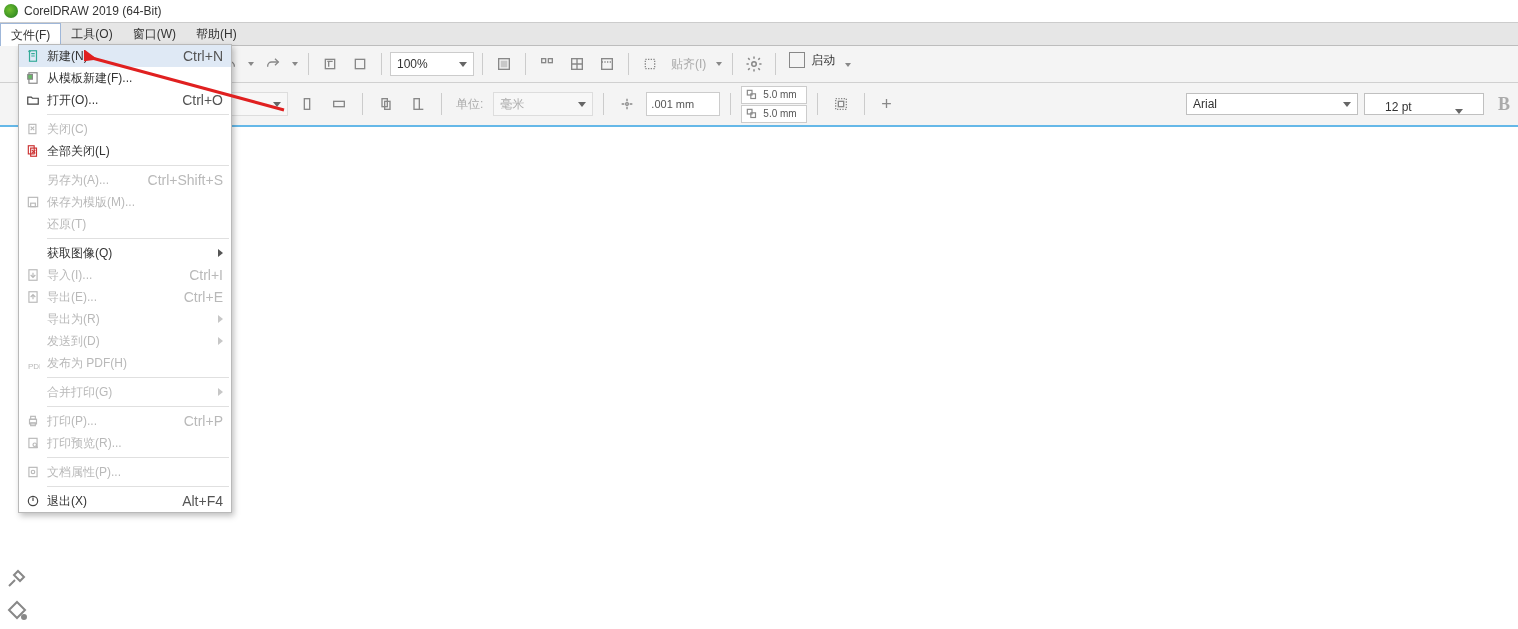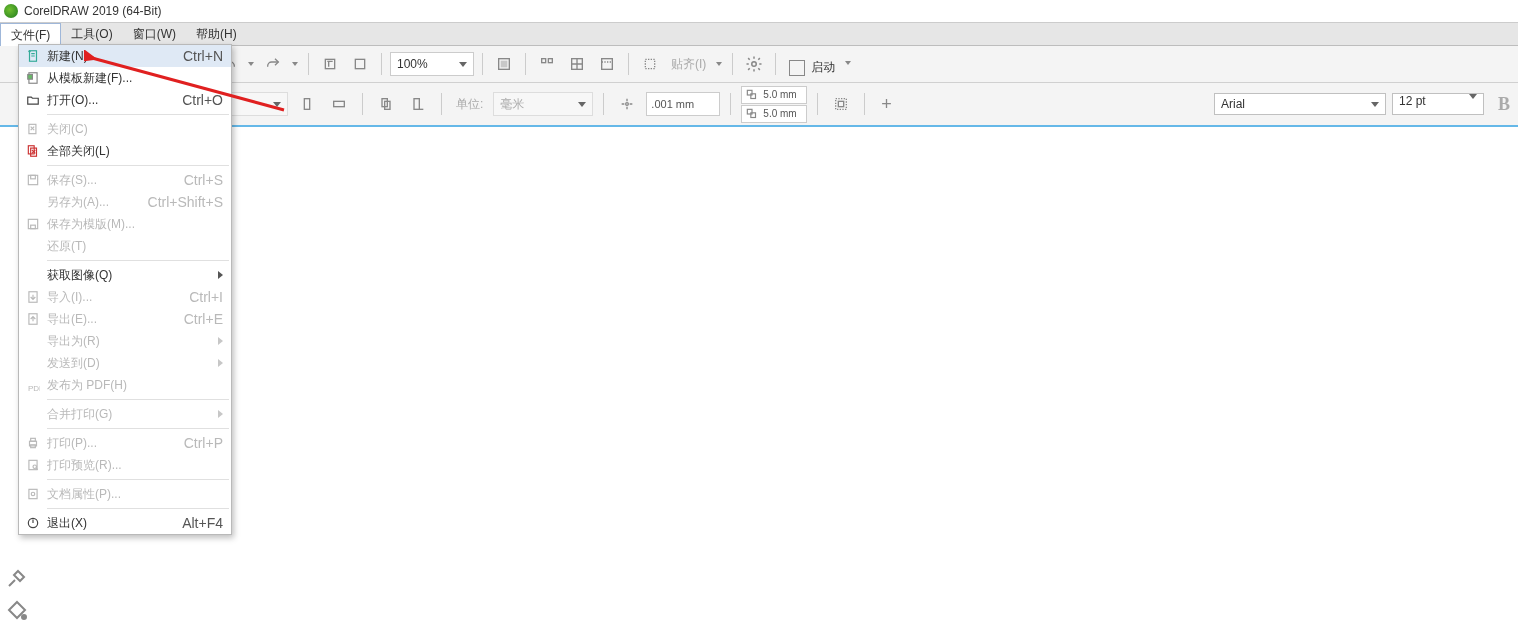--- a/index.html
+++ b/index.html
@@ -19,25 +19,25 @@
 .dd-caret{width:10px;height:26px;display:flex;align-items:center;justify-content:center;color:#888;}
 .dd-caret::after{content:"";width:0;height:0;border-left:3px solid transparent;border-right:3px solid transparent;border-top:4px solid #888;}
 .zoom-field{width:70px;height:22px;border:1px solid #ccc;background:#fff;display:flex;align-items:center;padding:0 6px;justify-content:space-between;}
 .tb-label{color:#aaa;margin:0 4px;}
 .field-box{height:22px;border:1px solid #ddd;background:#f7f7f7;display:flex;align-items:center;padding:0 6px;color:#aaa;}
 .nudge{width:64px;height:22px;border:1px solid #ccc;background:#fff;display:flex;align-items:center;padding:0 4px;color:#555;font-size:11px;}
 .dup-stack{display:flex;flex-direction:column;gap:1px;}
 .dup-line{width:58px;height:16px;border:1px solid #ccc;background:#fff;display:flex;align-items:center;padding:0 3px;font-size:10px;color:#555;}
 .dup-icon{width:14px;height:14px;margin-right:4px;display:flex;align-items:center;justify-content:center;}
 .settings-icon svg{width:18px;height:18px;}
-.startup-group{display:flex;align-items:flex-end;border:1px solid transparent;padding:0 4px;height:24px;}
+.startup-group{display:flex;align-items:flex-start;border:1px solid transparent;padding:0 4px;height:24px;}
 .startup-box{width:14px;height:14px;border:1px solid #888;margin-right:6px;}
 .plus{font-size:18px;color:#888;padding:0 6px;}
 .font-field{width:158px;height:20px;border:1px solid #c0c0c0;background:#fff;display:flex;align-items:center;padding:0 6px;justify-content:space-between;}
-.size-field{width:78px;height:20px;border:1px solid #c0c0c0;background:#fff;display:flex;align-items:flex-start;padding:0 6px;justify-content:space-between;}
+.size-field{width:78px;height:20px;border:1px solid #c0c0c0;background:#fff;display:flex;align-items:flex-end;padding:0 20px;justify-content:space-between;}
 .caret{width:0;height:0;border-left:4px solid transparent;border-right:4px solid transparent;border-top:5px solid #666;}
 .bold-b{font-family:"Times New Roman",serif;font-size:18px;font-weight:bold;color:#aaa;padding:0 8px;}
 
 .left-tools{position:absolute;left:0;top:566px;width:34px;display:flex;flex-direction:column;align-items:center;gap:8px;}
 .vtool{width:24px;height:24px;display:flex;align-items:center;justify-content:center;color:#888;}
 
 .dropdown{position:absolute;left:18px;top:44px;width:212px;background:#fff;border:1px solid #b9b9b9;box-shadow:2px 3px 6px rgba(0,0,0,0.25);}
 .dd-row{height:22px;display:flex;align-items:center;position:relative;padding-right:8px;}
 .dd-row.hover{background:#dfe9f5;}
 .dd-icon{width:28px;display:flex;align-items:center;justify-content:center;color:#777;}
@@ -288,30 +288,20 @@
           <svg viewBox="0 0 24 24" stroke="#c33" fill="none" stroke-width="2">
             <rect x="4" y="3" width="10" height="14"></rect>
             <rect x="8" y="7" width="10" height="14"></rect>
             <path d="M10 10l6 6M16 10l-6 6"></path>
           </svg>
         </span>
         <span class="dd-label">全部关闭(L)</span>
       </div>
       <div class="dd-sep"></div>
       <div class="dd-row disabled">
-        <span class="dd-icon">
-          <svg viewBox="0 0 24 24" stroke="currentColor" fill="none" stroke-width="2">
-            <rect x="4" y="4" width="16" height="16"></rect>
-            <rect x="8" y="4" width="8" height="6"></rect>
-          </svg>
-        </span>
-        <span class="dd-label">保存(S)...</span>
-        <span class="dd-short">Ctrl+S</span>
-      </div>
-      <div class="dd-row disabled">
         <span class="dd-icon"></span>
         <span class="dd-label">另存为(A)...</span>
         <span class="dd-short">Ctrl+Shift+S</span>
       </div>
       <div class="dd-row disabled">
         <span class="dd-icon">
           <svg viewBox="0 0 24 24" stroke="currentColor" fill="none" stroke-width="2">
             <rect x="4" y="4" width="16" height="16"></rect>
             <rect x="8" y="14" width="8" height="6"></rect>
           </svg>

